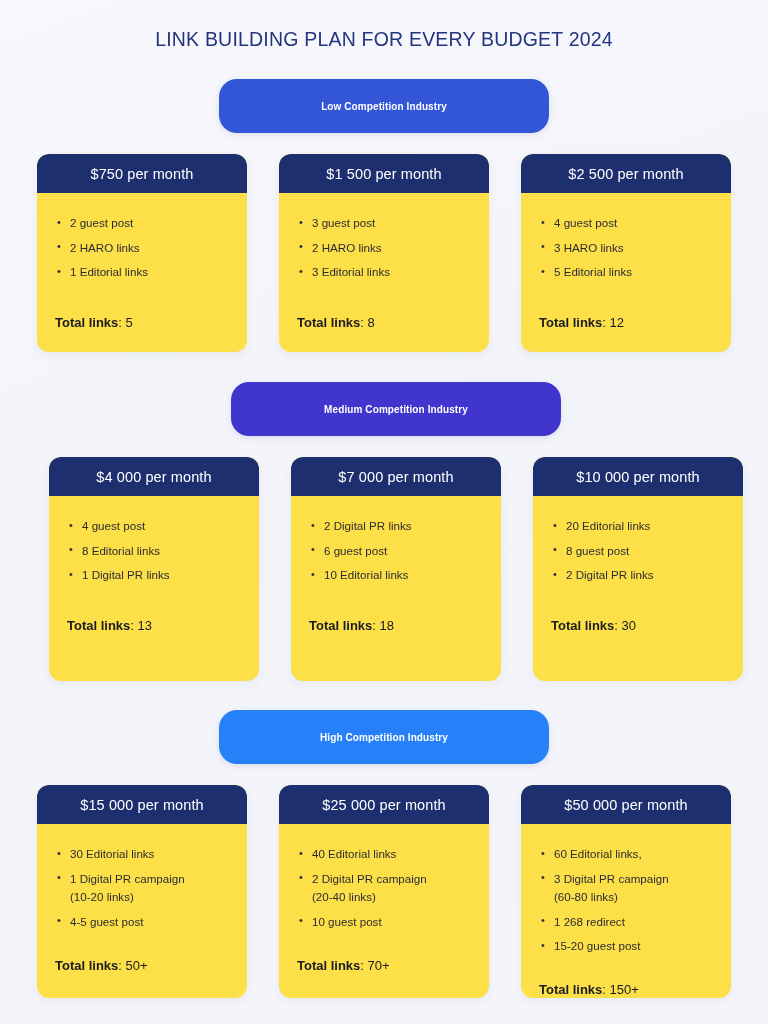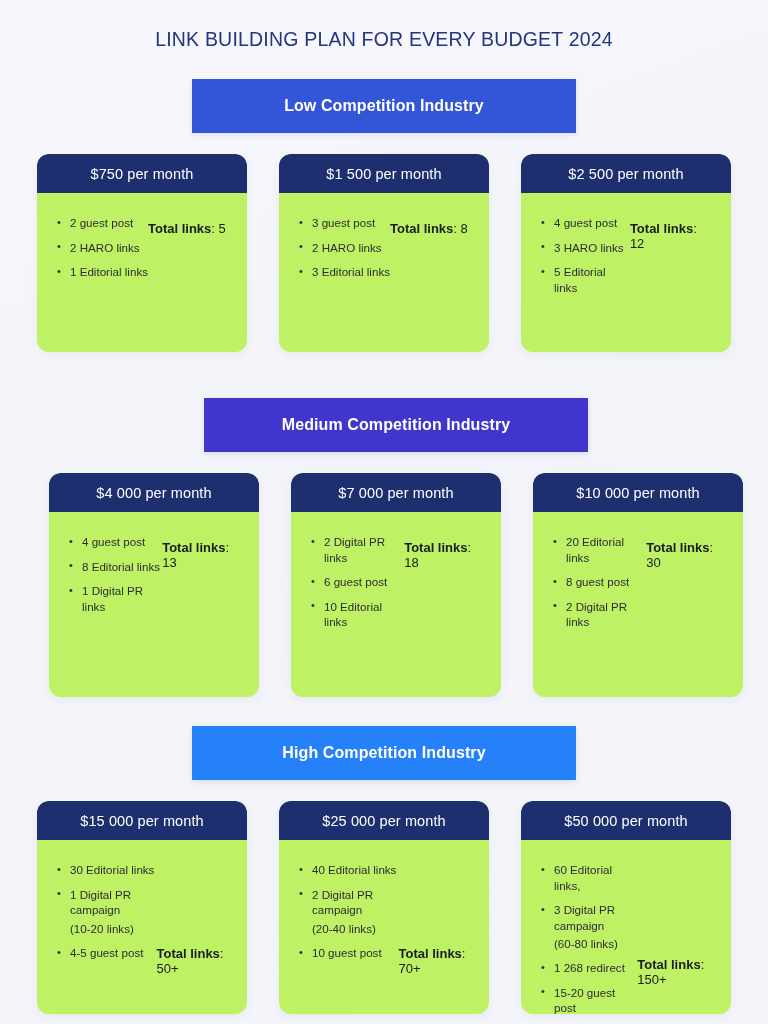--- a/index.html
+++ b/index.html
@@ -34,57 +34,57 @@
     padding-top: 28px;
     line-height: 1.2;
     font-family: "Liberation Sans", sans-serif;
   }
 
   
   .section {
     width: 768px;
   }
   .section--low     { margin-top: 28px; }
-  .section--medium  { margin-top: 46px; padding-left: 24px; }
+  .section--medium  { margin-top: 30px; padding-left: 24px; }
   .section--high    { margin-top: 29px; }
 
   .section-banner-wrap {
     display: flex;
     justify-content: center;
   }
 
   .section-banner {
-    width: 384px;
+    width: 330px;
     height: 54px;
-    border-radius: 0;
+    border-radius: 18px;
     display: flex;
     align-items: center;
     justify-content: center;
     color: #ffffff;
-    font-size: 16px;
+    font-size: 10px;
     font-weight: 700;
     letter-spacing: 0.1px;
     box-shadow: 0 2px 6px rgba(40, 60, 140, 0.12);
   }
 
   .section-banner.low    { background: #3355d8; }
   .section-banner.medium { background: #4035cc; }
   .section-banner.high   { background: #2680f7; text-align: center; }
 
   
   .card-row {
     display: flex;
     justify-content: center;
     gap: 32px;
     margin-top: 21px;
   }
 
   .card {
     width: 210px;
-    background: #bef264;
+    background: #fde047;
     border-radius: 12px;
     box-shadow: 0 3px 9px rgba(60, 70, 120, 0.065);
     overflow: hidden;
     display: flex;
     flex-direction: column;
   }
 
   .card--low    { height: 198px; }
   .card--medium { height: 224px; }
   .card--high   { height: 213px; }
@@ -100,20 +100,22 @@
     font-weight: 400;
     letter-spacing: 0.1px;
     border-radius: 11px 11px 0 0;
     flex: 0 0 auto;
   }
 
   .card-body {
     flex: 1 1 auto;
     padding: 22px 18px 0 18px;
     display: flex;
+    flex-direction: column;
+    gap: 20px;
   }
 
   .feature-list {
     list-style: none;
     padding: 0;
     margin: 0;
   }
 
   .feature-item {
     position: relative;

